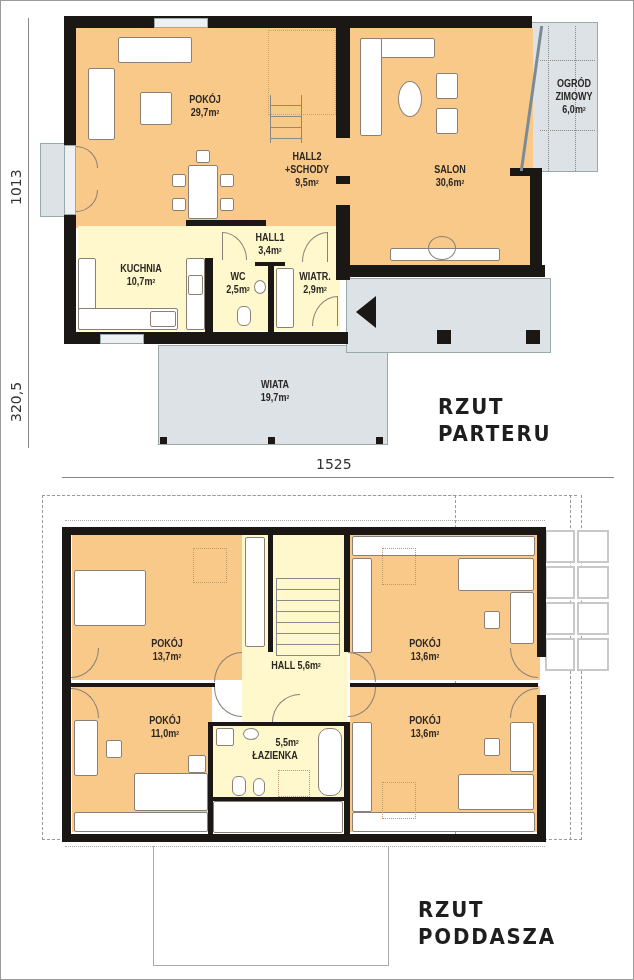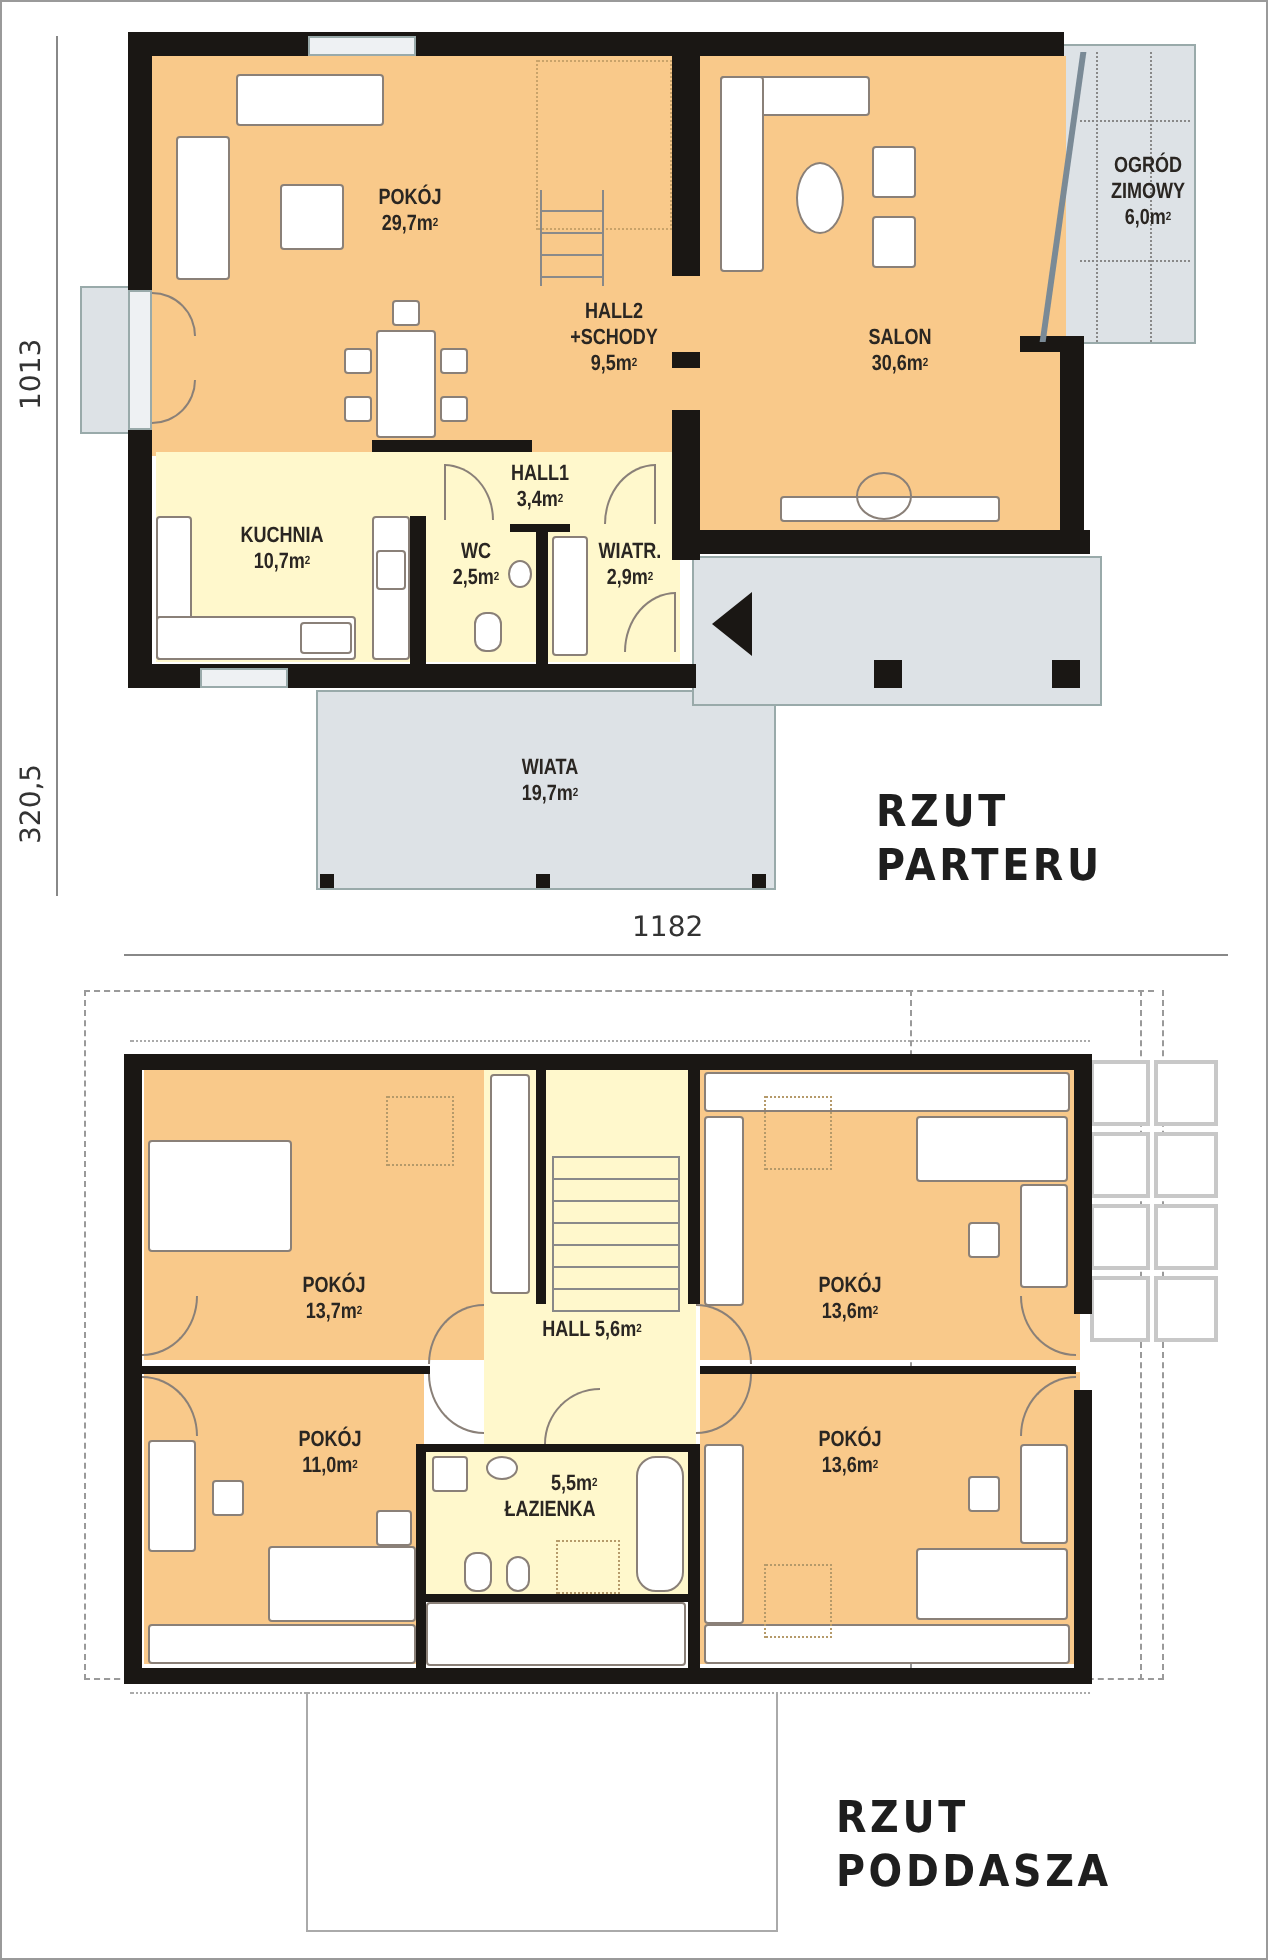--- a/index.html
+++ b/index.html
@@ -35,21 +35,21 @@
 
 <div class="frame"></div>
 
 <div>
 
   <div class="dline-v" style="left:28px;top:18px;height:318px;"></div>
   <div class="dline-v" style="left:28px;top:336px;height:112px;"></div>
   <div class="dim dim-v" style="left:8px;top:205px;">1013</div>
   <div class="dim dim-v" style="left:8px;top:422px;">320,5</div>
   <div class="dline-h" style="left:62px;top:477px;width:552px;"></div>
-  <div class="dim" style="left:316px;top:456px;">1182</div>
+  <div class="dim" style="left:316px;top:456px;">1525</div>
 
   <div class="abs room-grey" style="left:158px;top:345px;width:230px;height:100px;border:1px solid #9aa;"></div>
   <div class="abs room-grey" style="left:346px;top:278px;width:205px;height:75px;border:1px solid #9aa;"></div>
   <div class="abs room-grey" style="left:530px;top:22px;width:68px;height:150px;border:1px solid #9aa;"></div>
   <div class="abs room-grey" style="left:40px;top:143px;width:25px;height:74px;border:1px solid #9aa;"></div>
 
   <div class="abs room-orange" style="left:75px;top:28px;width:270px;height:200px;"></div>
   <div class="abs room-orange" style="left:345px;top:28px;width:188px;height:240px;"></div>
   <div class="abs room-cream" style="left:78px;top:226px;width:262px;height:105px;"></div>
 

